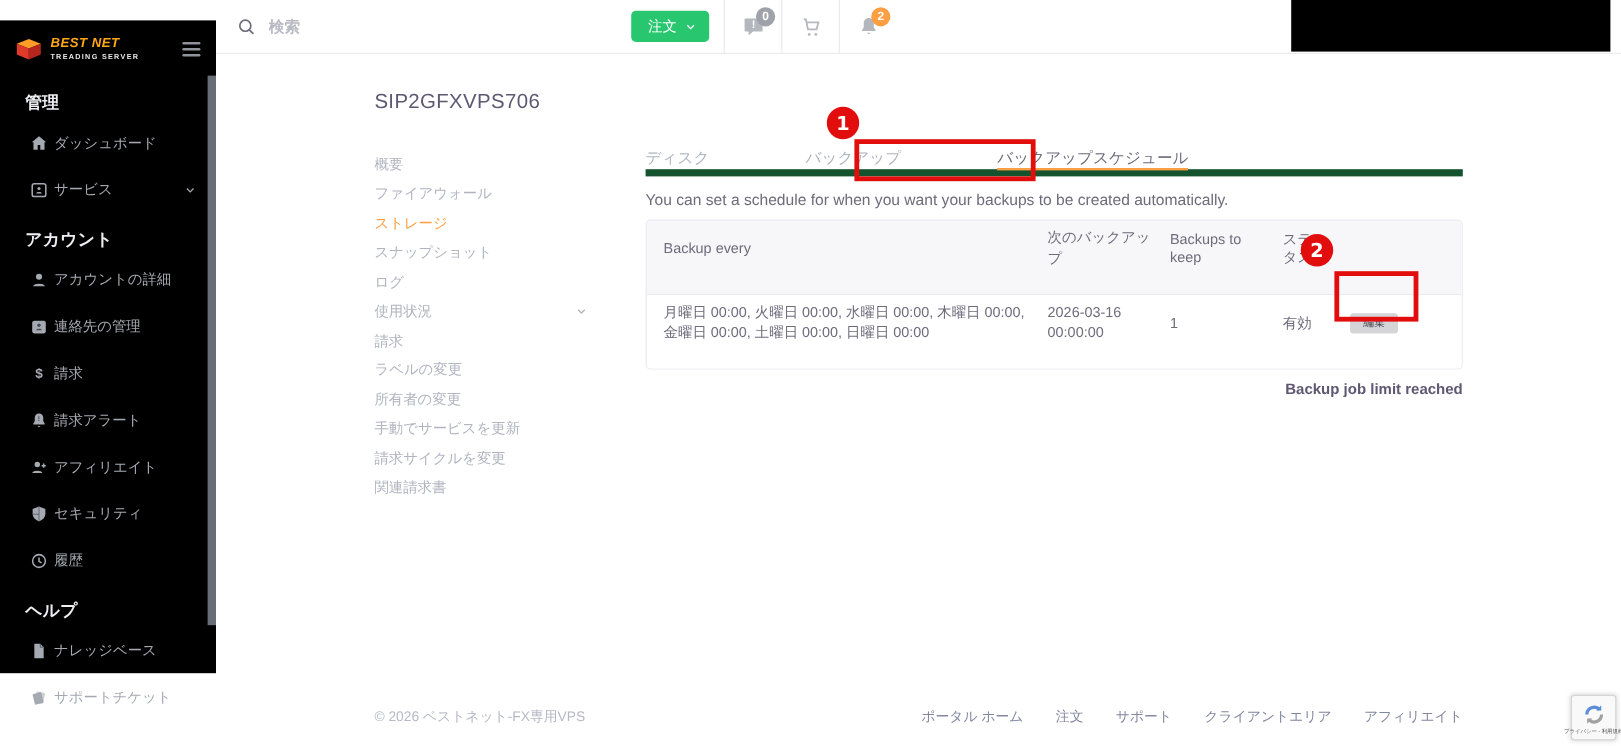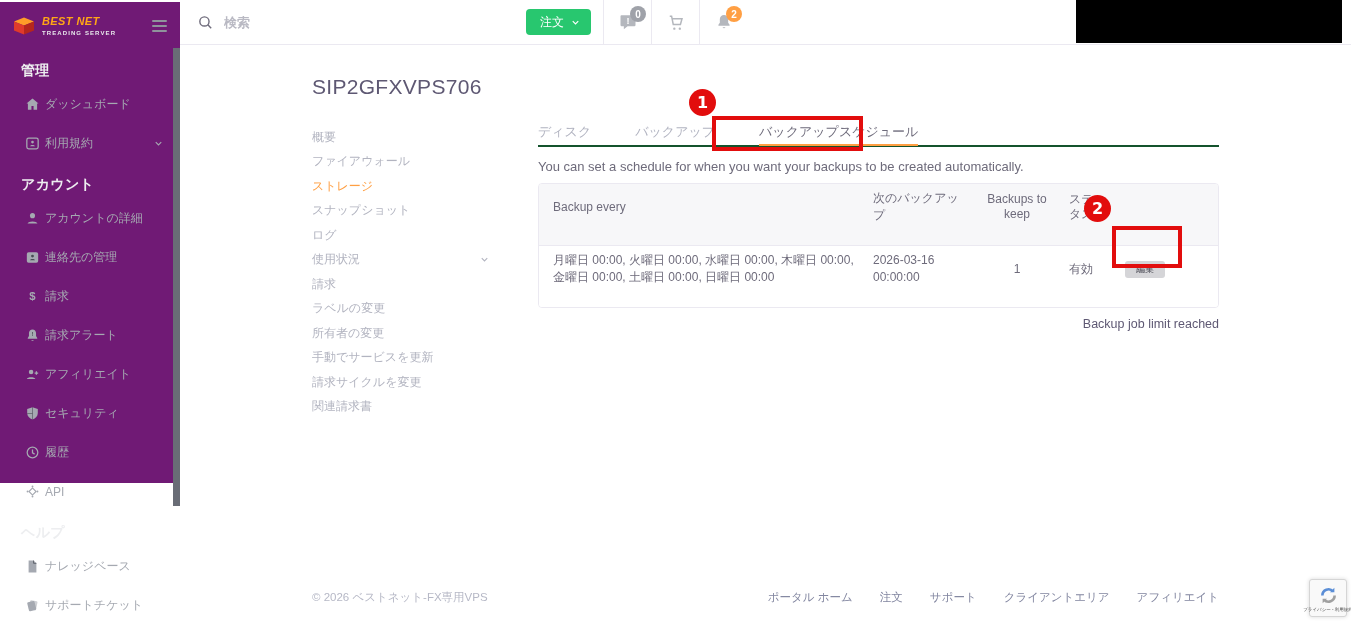--- a/index.html
+++ b/index.html
@@ -5,21 +5,21 @@
   * { box-sizing: border-box; margin: 0; padding: 0; }
   html,body { width:1351px; height:622px; }
   body {
     position: relative; overflow: hidden; background:#fff;
     font-family: "Liberation Sans", "DejaVu Sans", sans-serif;
     color:#6e6b7b;
   }
   svg { display:block; }
 
   
-  .sidebar { position:absolute; left:0; top:2px; width:180px; height:481px; background:#701a75; z-index:5; }
+  .sidebar { position:absolute; left:0; top:17px; width:180px; height:544px; background:#000000; z-index:5; }
   .logo-row { height:47px; display:flex; align-items:center; padding:0 13px 0 11px; }
   .logo-text { margin-left:5px; line-height:1; }
   .logo-name { font-size:11px; font-weight:bold; font-style:italic; color:#ffa616; letter-spacing:.4px; }
   .logo-tag  { font-size:6px; font-weight:bold; color:#e8e9ec; letter-spacing:1.1px; margin-top:3px; }
   .hamburger { margin-left:auto; display:flex; flex-direction:column; gap:3px; cursor:pointer; }
   .hamburger span { display:block; width:15px; height:2px; background:#8f939c; border-radius:1px; }
   .side-scroll { position:absolute; right:0; top:46px; width:7px; height:458px; background:#696d76; }
   .side-label { padding:13px 0 5px 21px; font-size:14px; font-weight:bold; color:#edeef0; letter-spacing:.3px; }
   .side-item { height:39px; display:flex; align-items:center; padding-left:24px; gap:4px;
                font-size:12px; color:#a5a9b1; cursor:pointer; }
@@ -39,46 +39,46 @@
   .tb-cell { width:47px; height:44px; display:flex; align-items:center; justify-content:center; position:relative; cursor:pointer; }
   .tb-cell .ico { color:#b4b7bd; }
   .badge { position:absolute; top:6px; right:5px; min-width:16px; height:16px; border-radius:8px;
            font-size:10px; font-weight:bold; color:#fff; display:flex; align-items:center; justify-content:center; padding:0 4px; }
   .badge.gray { background:#9fa2a9; }
   .badge.orange { background:#ff9f43; }
   .redacted { width:266px; height:43px; background:#000; margin-right:9px; margin-left:0; align-self:flex-start; }
 
   
   .main { position:absolute; left:180px; top:45px; width:1171px; height:577px; background:#fff; }
-  .page-title { position:absolute; left:132px; top:30px; font-size:21px; font-weight:500; color:#5e5873; letter-spacing:.3px; }
+  .page-title { position:absolute; left:132px; top:30px; font-size:17px; font-weight:500; color:#5e5873; letter-spacing:.3px; }
 
   .submenu { position:absolute; left:132px; top:80px; width:178px; }
   .submenu-item { height:24.5px; display:flex; align-items:center; font-size:12px; color:#b2b4c0; cursor:pointer; }
   .submenu-item.active { color:#ff9f43; font-weight:500; }
   .submenu-item .chev { margin-left:auto; color:#b2b4c0; }
 
   .rightcol { position:absolute; left:358px; top:78px; width:681px; }
-  .tabs { display:flex; border-bottom:2px solid #14532d; height:24px; }
+  .tabs { display:flex; border-bottom:6px solid #14532d; height:24px;gap:36px; }
   .tab { margin-right:44px; font-size:13px; color:#b1b3c0; cursor:pointer; position:relative; white-space:nowrap; }
   .tab.active { color:#6e6b7b; }
   .tab.active::after { content:""; position:absolute; left:0; right:0; bottom:-1px; height:2px; background:#ff9f43; }
   .tab-desc { margin-top:12px; font-size:13px; color:#6e6b7b; }
 
   .sched-table { margin-top:9px; border:1px solid #ebe9f1; border-radius:4px; overflow:hidden; }
   .t-row { display:flex; align-items:center; padding:0 0 15px 14px; min-height:46px; font-size:12px; }
   .t-head { background:#f7f7f9; border-bottom:1px solid #ebe9f1; color:#6e6b7b; }
   .t-body { background:#fff; color:#6e6b7b; }
   .c1 { flex:0 0 320px; padding:6px 14px 6px 0; line-height:17px; }
   .c2 { flex:0 0 102px; padding:6px 10px 6px 0; line-height:17px; }
-  .c3 { flex:0 0 94px;  padding:6px 10px 6px 0; line-height:15px;text-align:center; }
+  .c3 { flex:0 0 94px;  padding:6px 10px 6px 0; line-height:15px; }
   .c4 { flex:0 0 54px;  padding:6px 6px 6px 0; line-height:15px; }
   .c5 { flex:1; padding:6px 10px 6px 0; }
   .edit-btn { width:40px; height:17px; background:#d5d5d8; border:none; border-radius:3px;
               font-size:9px; color:#4b4b55; cursor:pointer; margin-left:2px; }
-  .limit-note { margin-top:9px; text-align:right; font-size:12.5px; color:#5e5873; }
+  .limit-note { margin-top:9px; text-align:right; font-size:12.5px; color:#5e5873;font-weight:bold; }
 
   
   .footer { position:absolute; left:132px; top:545px; width:907px; display:flex; align-items:center; justify-content:space-between;text-align:right; }
   .copyright { font-size:11.5px; color:#b6b8c6; }
   .footer-links { display:flex; gap:27px; }
   .footer-link { font-size:11.5px; color:#8286a0; font-weight:500; cursor:pointer; white-space:nowrap; }
 
   .recaptcha { position:absolute; right:4px; bottom:5px; width:38px; height:38px; background:#f9f9f9;
                border:1px solid #d5d5d5; border-radius:3px; box-shadow:0 0 4px rgba(0,0,0,.15);
                display:flex; flex-direction:column; align-items:center; justify-content:center; z-index:6; }
@@ -123,21 +123,21 @@
           <path d="M12 3.5 3.5 10.5h2v9h5v-5.5h3v5.5h5v-9h2z" fill="currentColor"></path>
         </svg>
         <span>ダッシュボード</span>
       </div>
       <div class="side-item">
         <svg width="17" height="17" viewBox="0 0 24 24" class="ico">
           <rect x="4" y="4.5" width="16" height="15" rx="2.5" fill="none" stroke="currentColor" stroke-width="1.8"></rect>
           <circle cx="12" cy="10" r="1.9" fill="currentColor"></circle>
           <path d="M8.6 15.8c.6-2.2 6.2-2.2 6.8 0z" fill="currentColor"></path>
         </svg>
-        <span>利用規約</span>
+        <span>サービス</span>
         <svg width="11" height="11" viewBox="0 0 24 24" class="chev ">
           <path d="M6 9l6 6 6-6" fill="none" stroke="currentColor" stroke-width="2.4"></path>
         </svg>
       </div>
       <div class="side-label">アカウント</div>
       <div class="side-item">
         <svg width="17" height="17" viewBox="0 0 24 24" class="ico">
           <circle cx="12" cy="8" r="3.6" fill="currentColor"></circle>
           <path d="M5 19c.8-3.9 13.2-3.9 14 0z" fill="currentColor"></path>
         </svg>
@@ -180,30 +180,20 @@
           <path d="M12 12H4.6" stroke="#474b53" stroke-width=".8"></path>
         </svg>
         <span>セキュリティ</span>
       </div>
       <div class="side-item">
         <svg width="17" height="17" viewBox="0 0 24 24" class="ico">
           <circle cx="12" cy="12" r="7.5" fill="none" stroke="currentColor" stroke-width="1.8"></circle>
           <path d="M12 7.8v4.7l3 1.8" fill="none" stroke="currentColor" stroke-width="1.8"></path>
         </svg>
         <span>履歴</span>
-      </div>
-      <div class="side-item">
-        <svg width="17" height="17" viewBox="0 0 24 24" class="ico">
-          <rect x="8.5" y="8.5" width="7" height="7" transform="rotate(45 12 12)" fill="none" stroke="currentColor" stroke-width="1.7"></rect>
-          <circle cx="12" cy="5" r="1.3" fill="currentColor"></circle>
-          <circle cx="5" cy="12" r="1.3" fill="currentColor"></circle>
-          <circle cx="19" cy="12" r="1.3" fill="currentColor"></circle>
-          <circle cx="12" cy="19" r="1.3" fill="currentColor"></circle>
-        </svg>
-        <span>API</span>
       </div>
       <div class="side-label">ヘルプ</div>
       <div class="side-item">
         <svg width="17" height="17" viewBox="0 0 24 24" class="ico">
           <path d="M6.5 3.5h7l4 4v13h-11z" fill="currentColor"></path>
           <path d="M13.5 3.5v4h4" fill="none" stroke="#474b53" stroke-width="1"></path>
         </svg>
         <span>ナレッジベース</span>
       </div>
       <div class="side-item">

